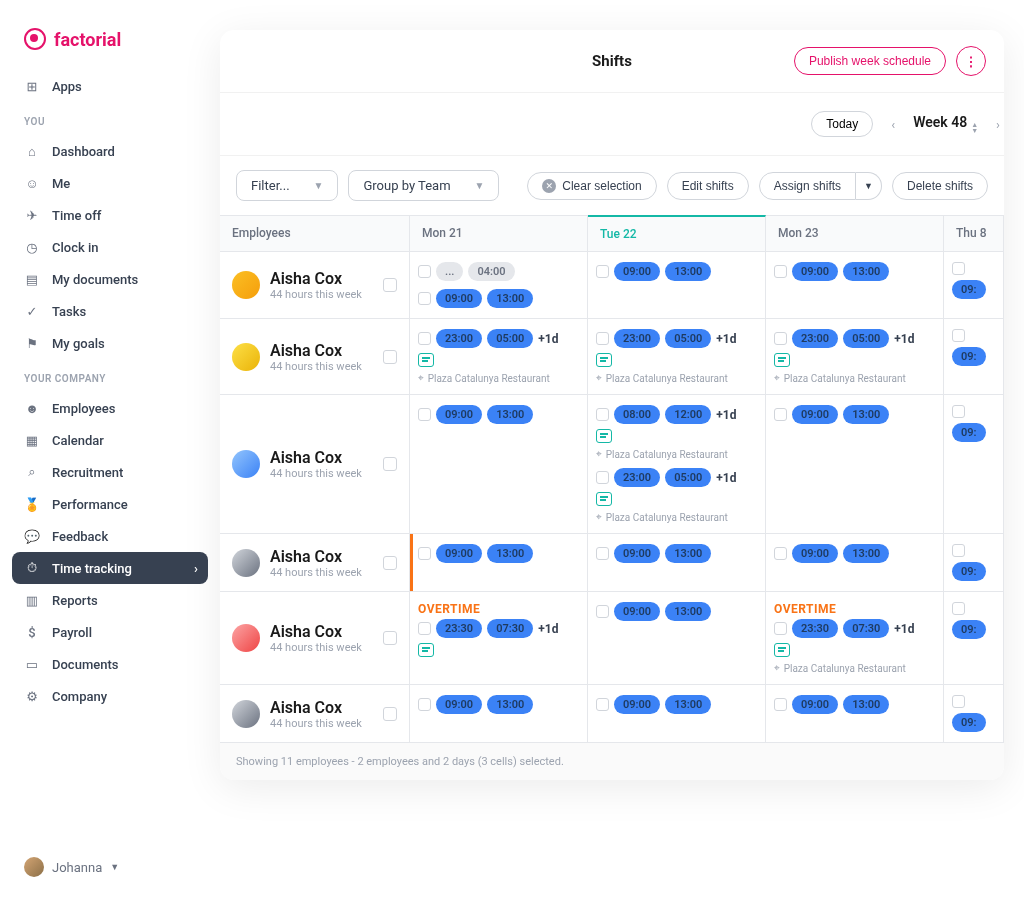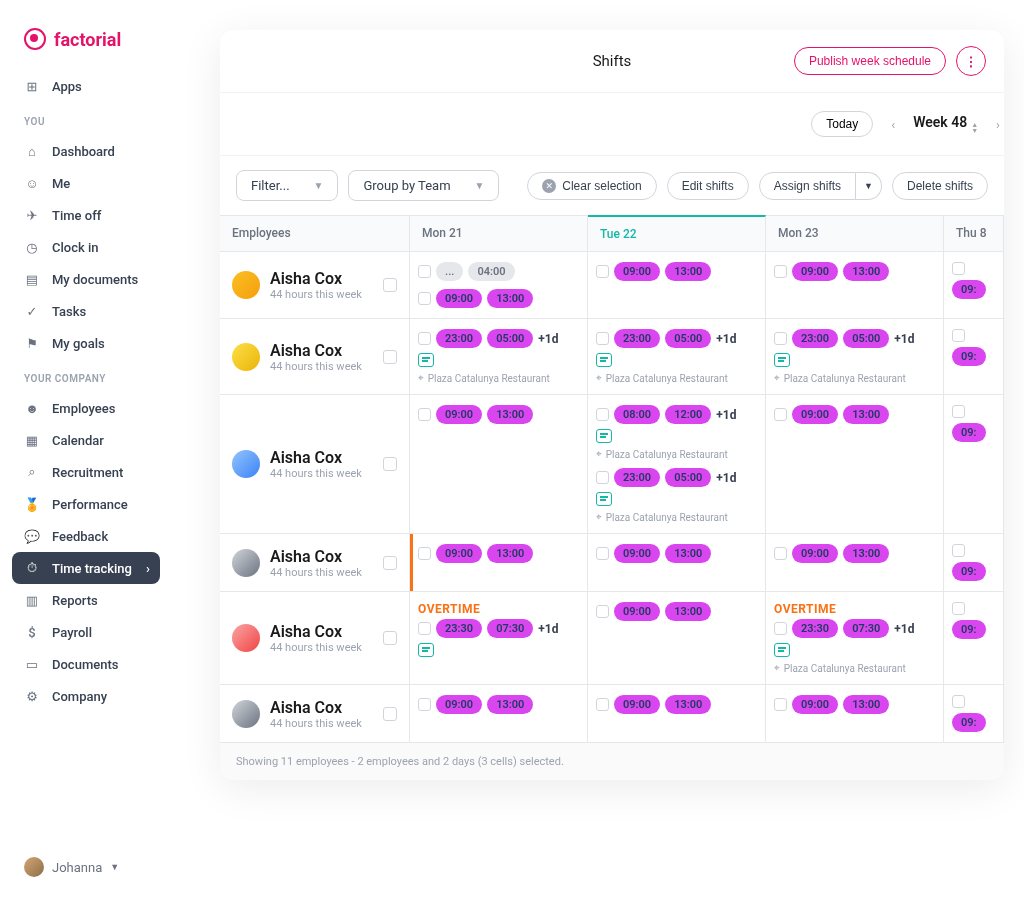--- a/index.html
+++ b/index.html
@@ -1,38 +1,38 @@
 <!DOCTYPE html>
 <html><head>
 <meta charset="utf-8">
 <style>
 * { box-sizing: border-box; margin: 0; padding: 0; }
 body { font-family: -apple-system, BlinkMacSystemFont, 'Segoe UI', Roboto, sans-serif; background: #fff; color: #1a1a1a; font-size: 13px; }
-.app { display: flex; height: 911px; width: 1024px; gap: 48px; }
+.app { display: flex; height: 911px; width: 1024px; }
 
 
 .sidebar { width: 220px; padding: 28px 0 20px 0; display: flex; flex-direction: column; }
 .logo { display: flex; align-items: center; gap: 8px; padding: 0 24px 20px 24px; }
 .logo-icon { width: 22px; height: 22px; border: 2.5px solid #e5126a; border-radius: 50%; position: relative; }
 .logo-icon::after { content: ''; position: absolute; width: 8px; height: 8px; background: #e5126a; border-radius: 50%; top: 4px; left: 4px; }
 .logo-text { color: #e5126a; font-weight: 700; font-size: 18px; }
 .nav-section-label { font-size: 10px; font-weight: 600; color: #9ca3af; letter-spacing: 0.5px; padding: 14px 24px 8px 24px; }
 .nav-item { display: flex; align-items: center; gap: 12px; padding: 8px 24px; color: #374151; font-size: 13px; font-weight: 500; cursor: pointer; }
 .nav-item.active { background: #374151; color: #fff; border-radius: 8px; margin: 0 12px; padding: 8px 12px; justify-content: flex-start; position: relative; }
 .nav-item.active .chev { position: absolute; right: 10px; color: #fff; }
 .nav-item .ico { width: 16px; height: 16px; display: inline-flex; align-items: center; justify-content: center; color: #6b7280; }
 .nav-item.active .ico { color: #fff; }
 .user-row { display: flex; align-items: center; gap: 8px; padding: 14px 24px; margin-top: auto; color: #6b7280; font-size: 13px; }
 .user-avatar { width: 20px; height: 20px; border-radius: 50%; background: linear-gradient(135deg,#d4a574,#8b6f47); }
 
 
 .main { flex: 1; padding: 30px 20px 20px 0; }
 .panel { background: #fff; border-radius: 14px; box-shadow: 0 8px 40px rgba(0,0,0,0.08); overflow: hidden; }
 .panel-header { display: flex; align-items: center; justify-content: space-between; padding: 16px 18px; border-bottom: 1px solid #f1f1f1; }
-.panel-title { font-size: 15px; font-weight: 400; position: absolute; left: 50%; transform: translateX(-50%); }
+.panel-title { font-size: 15px; font-weight: 700; position: absolute; left: 50%; transform: translateX(-50%); }
 .panel-header-inner { position: relative; width: 100%; display: flex; align-items: center; justify-content: flex-end; gap: 10px; }
 .btn-outline-pink { border: 1.5px solid #e5126a; color: #e5126a; background: #fff; padding: 6px 14px; border-radius: 18px; font-size: 12px; font-weight: 500; cursor: pointer; }
 .btn-more { width: 30px; height: 30px; border: 1.5px solid #e5126a; border-radius: 50%; display: flex; align-items: center; justify-content: center; color: #e5126a; cursor: pointer; font-weight: 700; }
 
 .week-nav { display: flex; align-items: center; justify-content: flex-end; gap: 14px; padding: 18px 0; border-bottom: 1px solid #f1f1f1; }
 .today-btn { border: 1px solid #d1d5db; background: #fff; padding: 5px 14px; border-radius: 16px; font-size: 12px; cursor: pointer; }
 .nav-arrow { color: #9ca3af; cursor: pointer; padding: 4px; }
 .week-label { font-weight: 600; font-size: 14px; }
 .updown { display: inline-flex; flex-direction: column; font-size: 7px; color: #9ca3af; line-height: 6px; margin-left: 4px; }
 
@@ -57,21 +57,21 @@
 .emp-avatar.v2 { background: linear-gradient(135deg,#fde047,#eab308); }
 .emp-avatar.v3 { background: linear-gradient(135deg,#93c5fd,#3b82f6); }
 .emp-avatar.v4 { background: linear-gradient(135deg,#d1d5db,#6b7280); }
 .emp-avatar.v5 { background: linear-gradient(135deg,#fca5a5,#ef4444); }
 .emp-name { font-size: 16px; font-weight: 600; }
 .emp-sub { font-size: 11px; color: #9ca3af; }
 .emp-check { margin-left: auto; width: 14px; height: 14px; border: 1.5px solid #d1d5db; border-radius: 3px; }
 
 .shift-row { display: flex; align-items: center; gap: 5px; flex-wrap: wrap; }
 .shift-check { width: 13px; height: 13px; border: 1.5px solid #d1d5db; border-radius: 3px; flex-shrink: 0; }
-.time-chip { background: #d946ef; color: #1e3a5f; padding: 3px 9px; border-radius: 11px; font-size: 11px; font-weight: 600; }
+.time-chip { background: #3b82f6; color: #1e3a5f; padding: 3px 9px; border-radius: 11px; font-size: 11px; font-weight: 600; }
 .time-chip.gray { background: #e5e7eb; color: #6b7280; }
 .plus-day { font-size: 12px; font-weight: 700; color: #374151; }
 .msg-ico { width: 16px; height: 14px; border: 1.5px solid #14b8a6; border-radius: 3px; position: relative; }
 .msg-ico::before { content:''; position:absolute; top:3px; left:3px; right:3px; height:1.5px; background:#14b8a6; }
 .msg-ico::after { content:''; position:absolute; top:6px; left:3px; width:6px; height:1.5px; background:#14b8a6; }
 .loc-row { display: flex; align-items: center; gap: 4px; font-size: 10px; color: #9ca3af; margin-top: 5px; }
 .overtime { font-size: 12px; font-weight: 700; color: #f97316; letter-spacing: 0.5px; margin-bottom: 3px; }
 .shift-block { margin-bottom: 8px; }
 .shift-block:last-child { margin-bottom: 0; }
 

